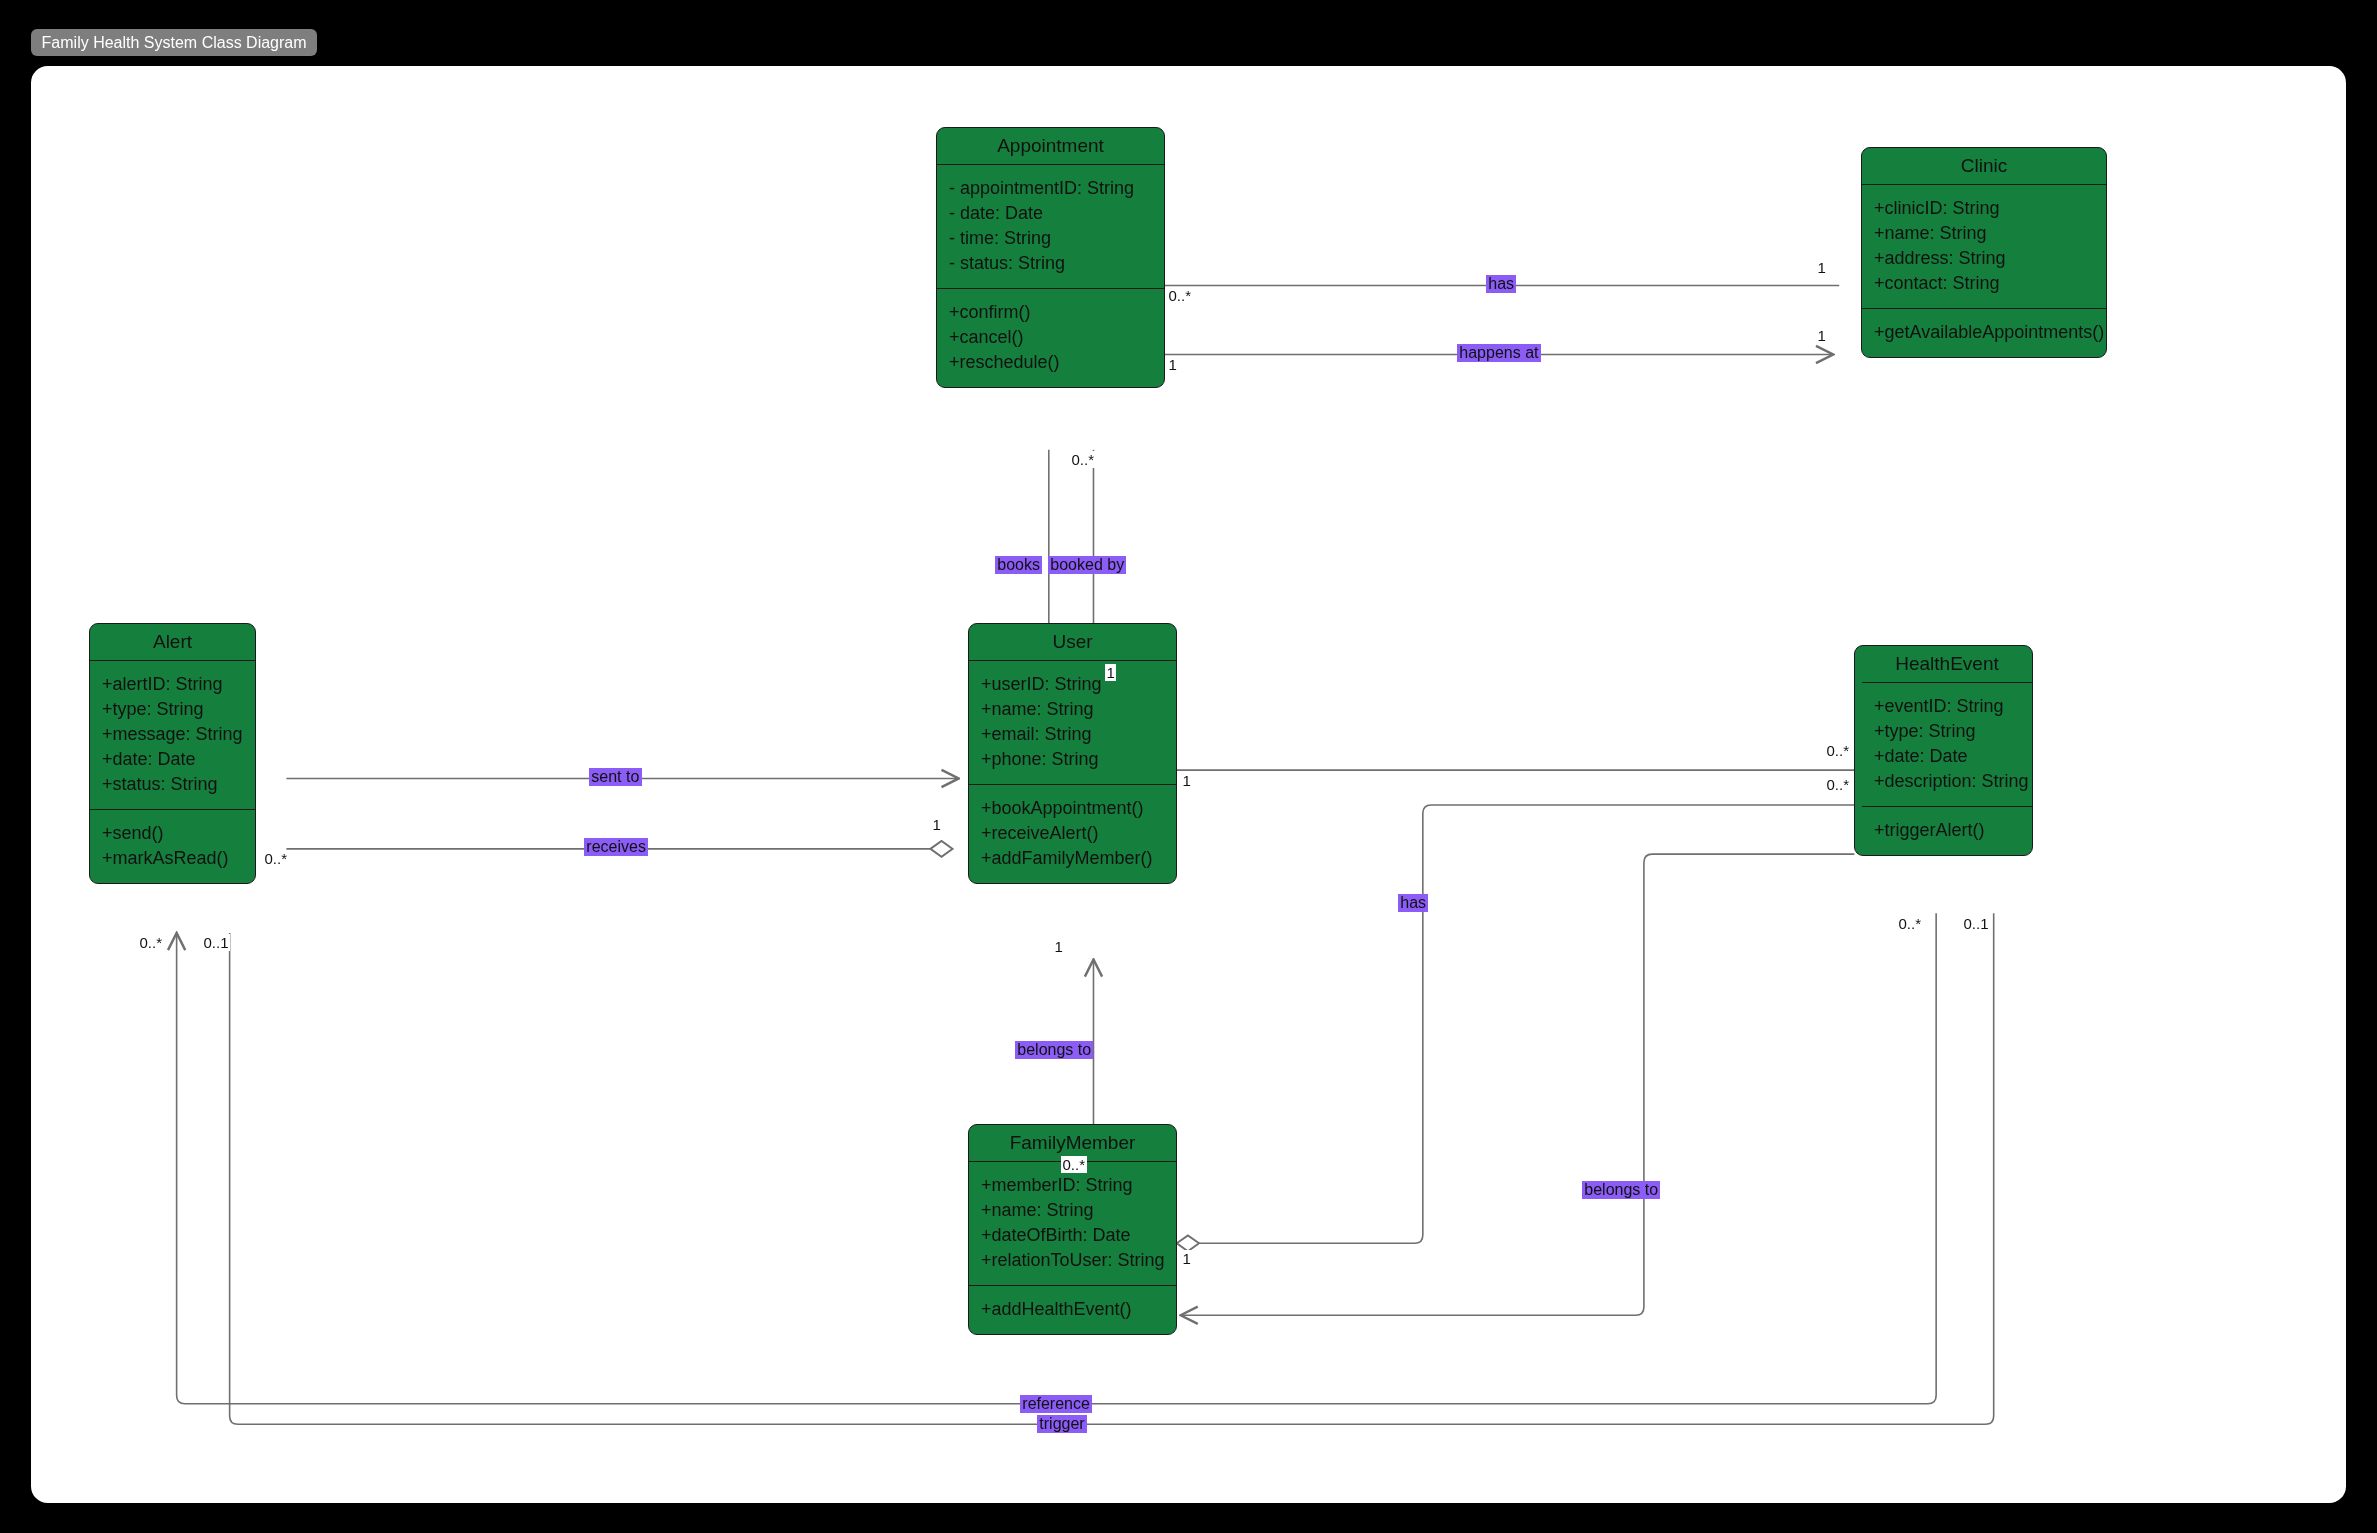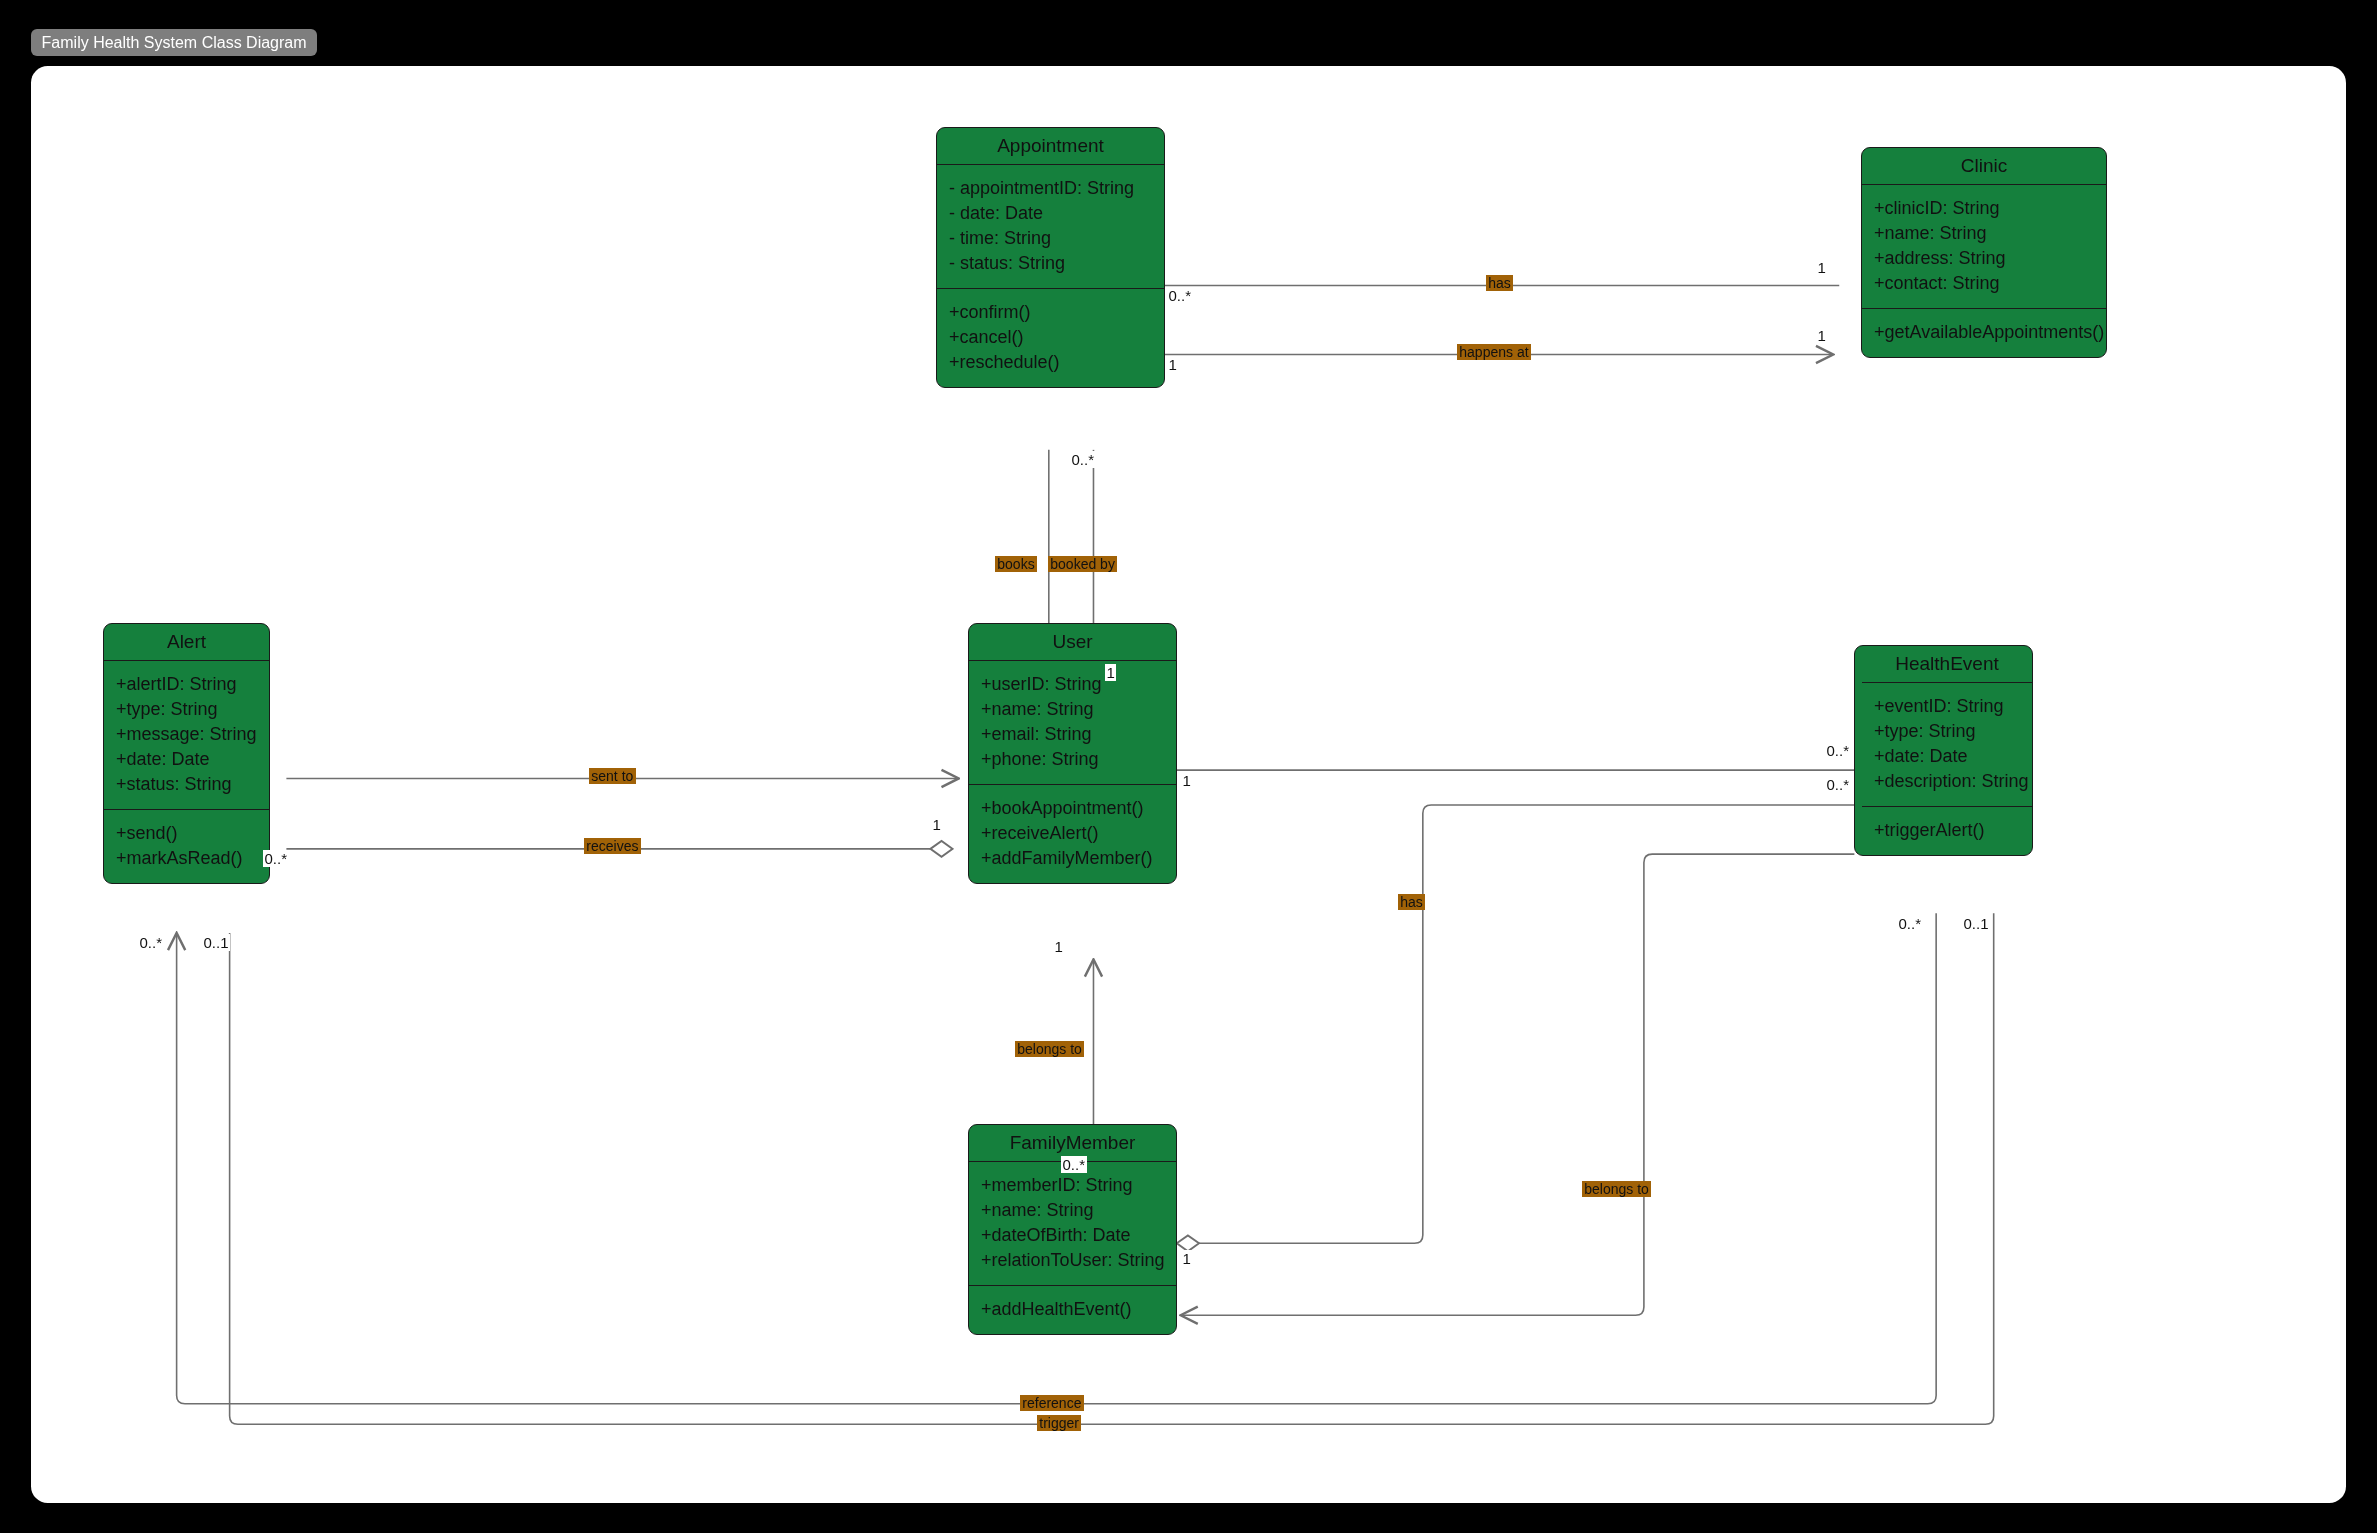--- a/index.html
+++ b/index.html
@@ -80,23 +80,23 @@
     line-height: 25px;
   }
   .uml-section.attrs {
     border-bottom: 1.5px solid #1a1a1a;
   }
   .uml-section div { white-space: nowrap; }
 
   
   .elabel {
     position: absolute;
-    font-size: 14px;
-    color: #111111;
-    background: #a16207;
+    font-size: 16px;
+    color: #111111;
+    background: #8b5cf6;
     padding: 0 2.3px;
     white-space: nowrap;
     z-index: 20;
   }
   .mult {
     position: absolute;
     font-size: 15px;
     color: #111111;
     background: #ffffff;
     padding: 0 1.5px;
@@ -221,21 +221,21 @@
         <div>+clinicID: String</div>
         <div>+name: String</div>
         <div>+address: String</div>
         <div>+contact: String</div>
       </div>
       <div class="uml-section methods">
         <div>+getAvailableAppointments()</div>
       </div>
     </div>
 
-    <div class="umlbox" style="left:72px; top:557px; width:167px;">
+    <div class="umlbox" style="left:58px; top:557px; width:167px;">
       <div class="uml-title">Alert</div>
       <div class="uml-section attrs">
         <div>+alertID: String</div>
         <div>+type: String</div>
         <div>+message: String</div>
         <div>+date: Date</div>
         <div>+status: String</div>
       </div>
       <div class="uml-section methods">
         <div>+send()</div>

